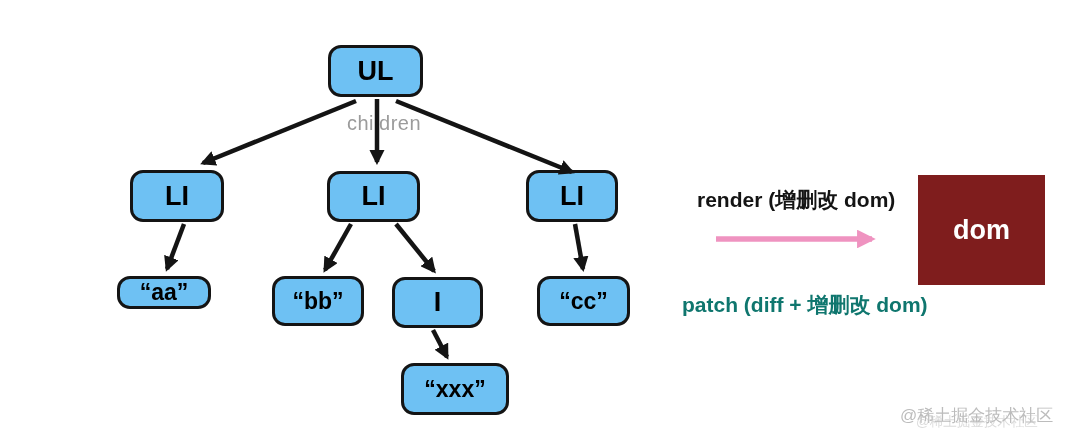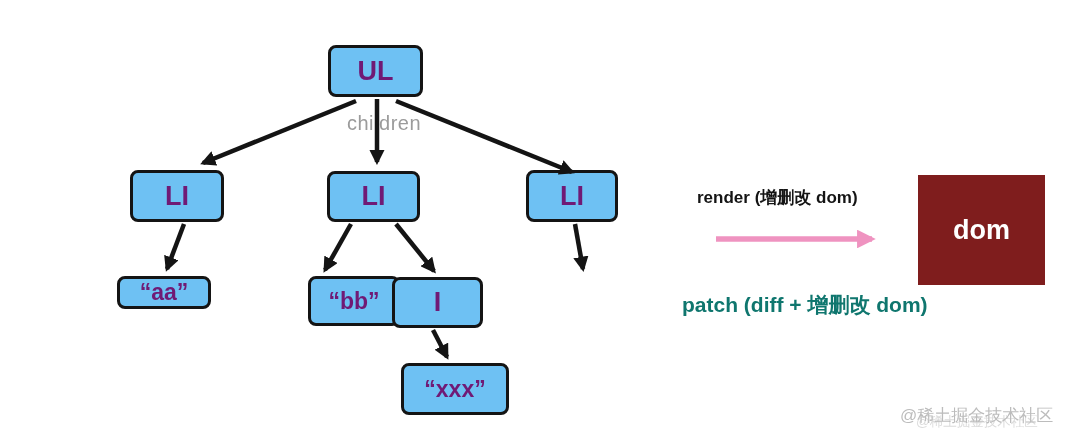--- a/index.html
+++ b/index.html
@@ -8,26 +8,26 @@
     width: 1080px;
     height: 444px;
     background: #ffffff;
     overflow: hidden;
     font-family: "Liberation Sans", "DejaVu Sans", sans-serif;
   }
   .node {
     position: absolute;
     background: #6ec1f3;
     border: 3px solid #141414;
-    border-radius: 8px;
+    border-radius: 13px;
     box-sizing: border-box;
     display: flex;
     align-items: center;
     justify-content: center;
-    color: #701a75;
+    color: #000000;
     font-weight: 700;
     z-index: 2;
   }
   .node.tag { font-size: 27px; }
   .node.str { font-size: 23px; }
   #edges {
     position: absolute;
     left: 0; top: 0;
     width: 1080px; height: 444px;
     z-index: 3;
@@ -39,21 +39,21 @@
     position: absolute;
     left: 347px; top: 112px;
     font-size: 20px;
     color: #9b9b9b;
     z-index: 1;
     letter-spacing: 0.5px;
   }
   .label-render {
     position: absolute;
     left: 697px; top: 186px;
-    font-size: 17px;
+    font-size: 21px;
     font-weight: 700;
     color: #141414;
     z-index: 2;
     white-space: nowrap;
   }
   .label-patch {
     position: absolute;
     left: 682px; top: 291px;
     font-size: 21px;
     font-weight: 700;
@@ -104,25 +104,28 @@
   </div>
   <div class="node tag" style="left:327px; top:171px; width:93px; height:51px;">
     <span>LI</span>
   </div>
   <div class="node tag" style="left:526px; top:170px; width:92px; height:52px;">
     <span>LI</span>
   </div>
   <div class="node str" style="left:117px; top:276px; width:94px; height:33px;">
     <span>“aa”</span>
   </div>
-  <div class="node str" style="left:272px; top:276px; width:92px; height:50px;margin-left:36px;">
+  <div class="node str" style="left:272px; top:276px; width:92px; height:50px;">
     <span>“bb”</span>
   </div>
   <div class="node tag" style="left:392px; top:277px; width:91px; height:51px;">
     <span>I</span>
+  </div>
+  <div class="node str" style="left:537px; top:276px; width:93px; height:50px;">
+    <span>“cc”</span>
   </div>
   <div class="node str" style="left:401px; top:363px; width:108px; height:52px;">
     <span>“xxx”</span>
   </div>
 
   <span class="label-children">children</span>
 
   <svg id="edges" viewBox="0 0 1080 444" xmlns="http://www.w3.org/2000/svg">
     <defs>
       <marker id="ah" viewBox="0 0 10 10" refX="8" refY="5" markerWidth="3.4" markerHeight="3.4" orient="auto-start-reverse">

